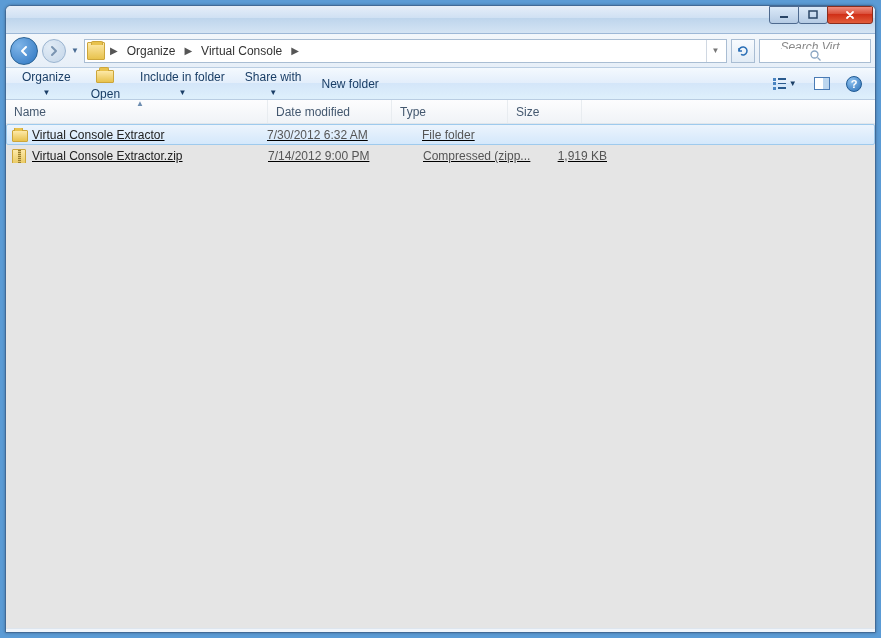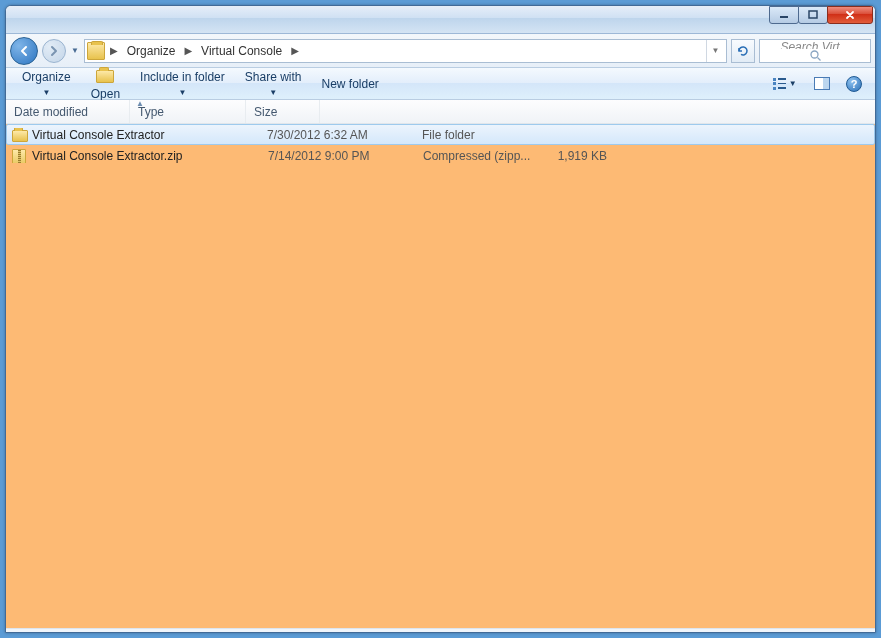--- a/index.html
+++ b/index.html
@@ -199,22 +199,23 @@
 .col-h.size { width: 74px; justify-content: flex-start; }
 .sort-ind {
   position: absolute;
   left: 130px; top: -1px;
   font-size: 8px;
   color: #6d8db0;
 }
 
 .filelist {
   flex: 1;
-  background: #fdba74;
+  background: #e5e5e5;
   overflow: auto;
+  text-decoration: underline;
 }
 .row {
   height: 21px;
   display: flex;
   align-items: center;
   padding: 0 6px;
 }
 .row.selected {
   background: linear-gradient(to bottom, #ecf4fd, #d4e8fb);
   border: 1px solid #9ecaed;
@@ -384,20 +385,21 @@
         <div class="panel-icon"></div>
       </div>
       <div class="tb-iconbtn">
         <div class="help-icon">?</div>
       </div>
     </div>
   </div>
 
   <div class="col-headers">
     <div class="sort-ind">▲</div>
+    <div class="col-h name">Name</div>
     <div class="col-h date">Date modified</div>
     <div class="col-h type">Type</div>
     <div class="col-h size">Size</div>
   </div>
 
   <div class="filelist">
     <div id="rows-container">
         <div class="row selected">
           <div class="cell name">
             <div class="file-icon">

